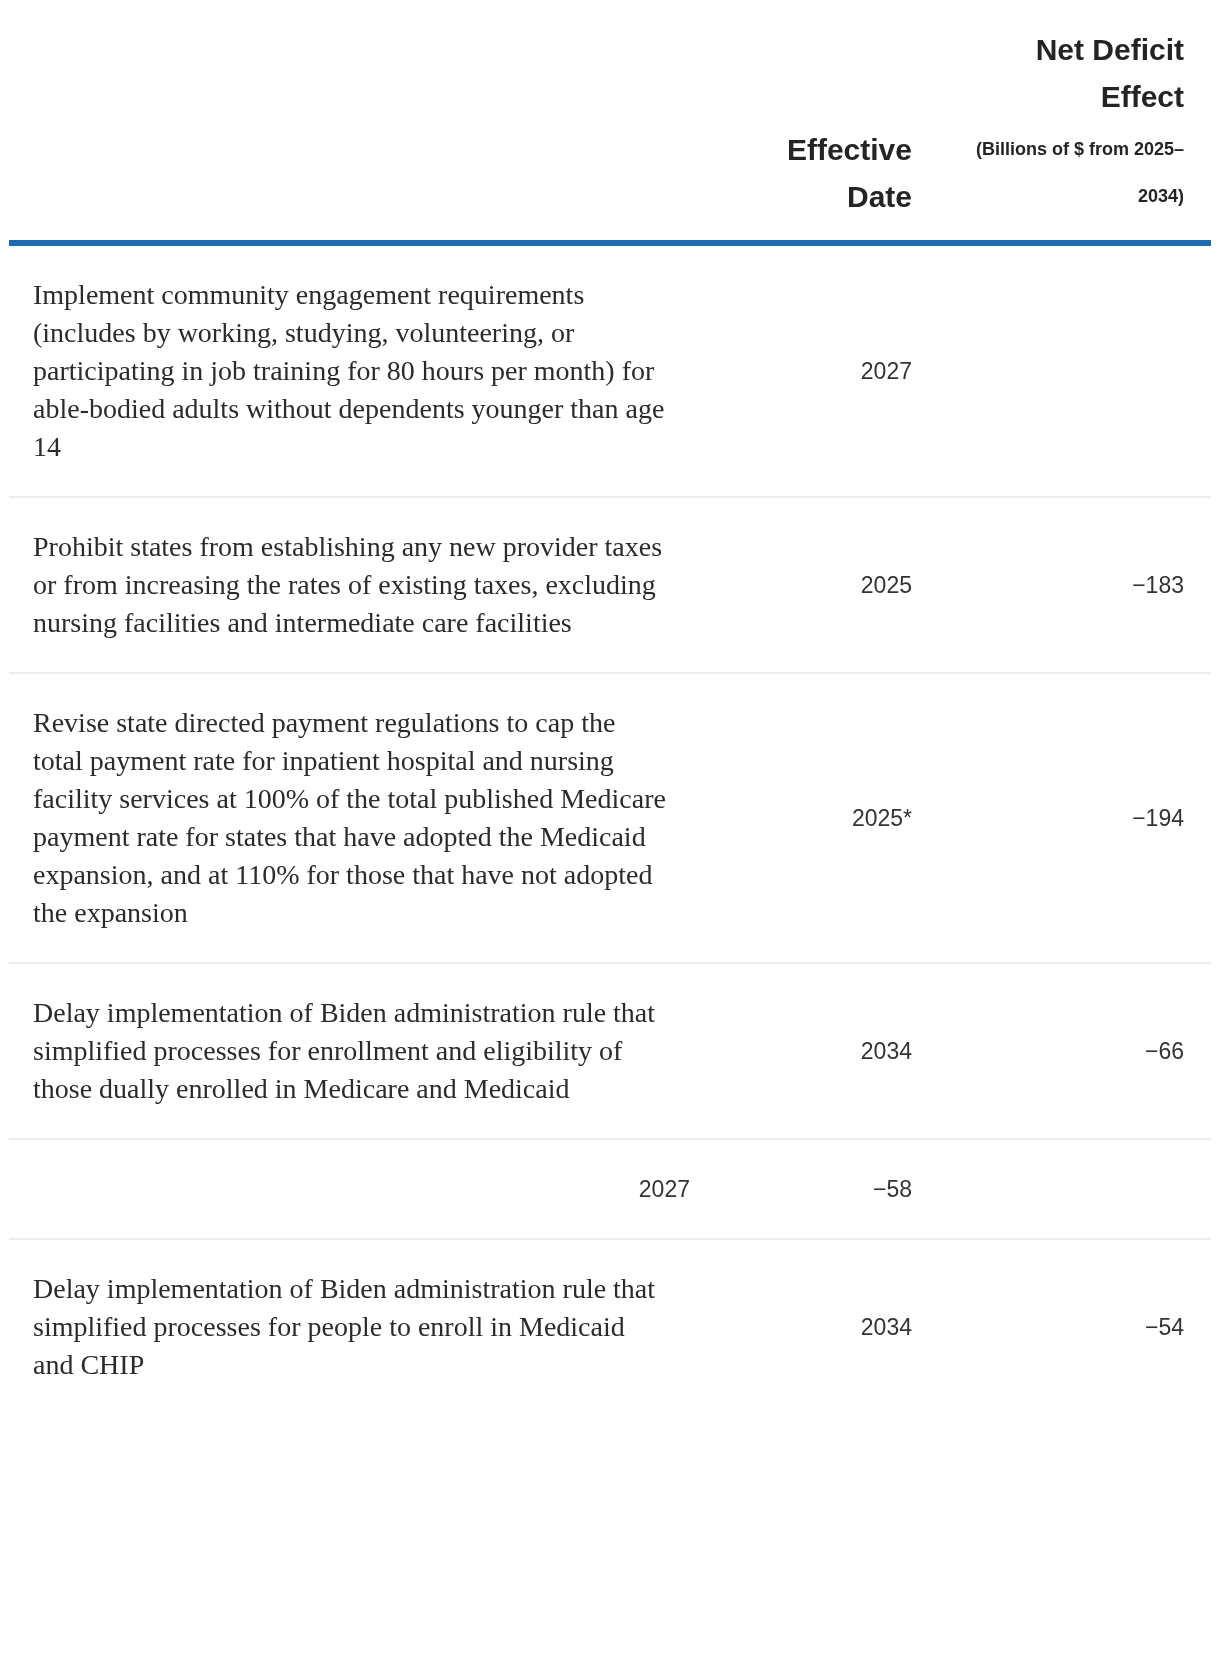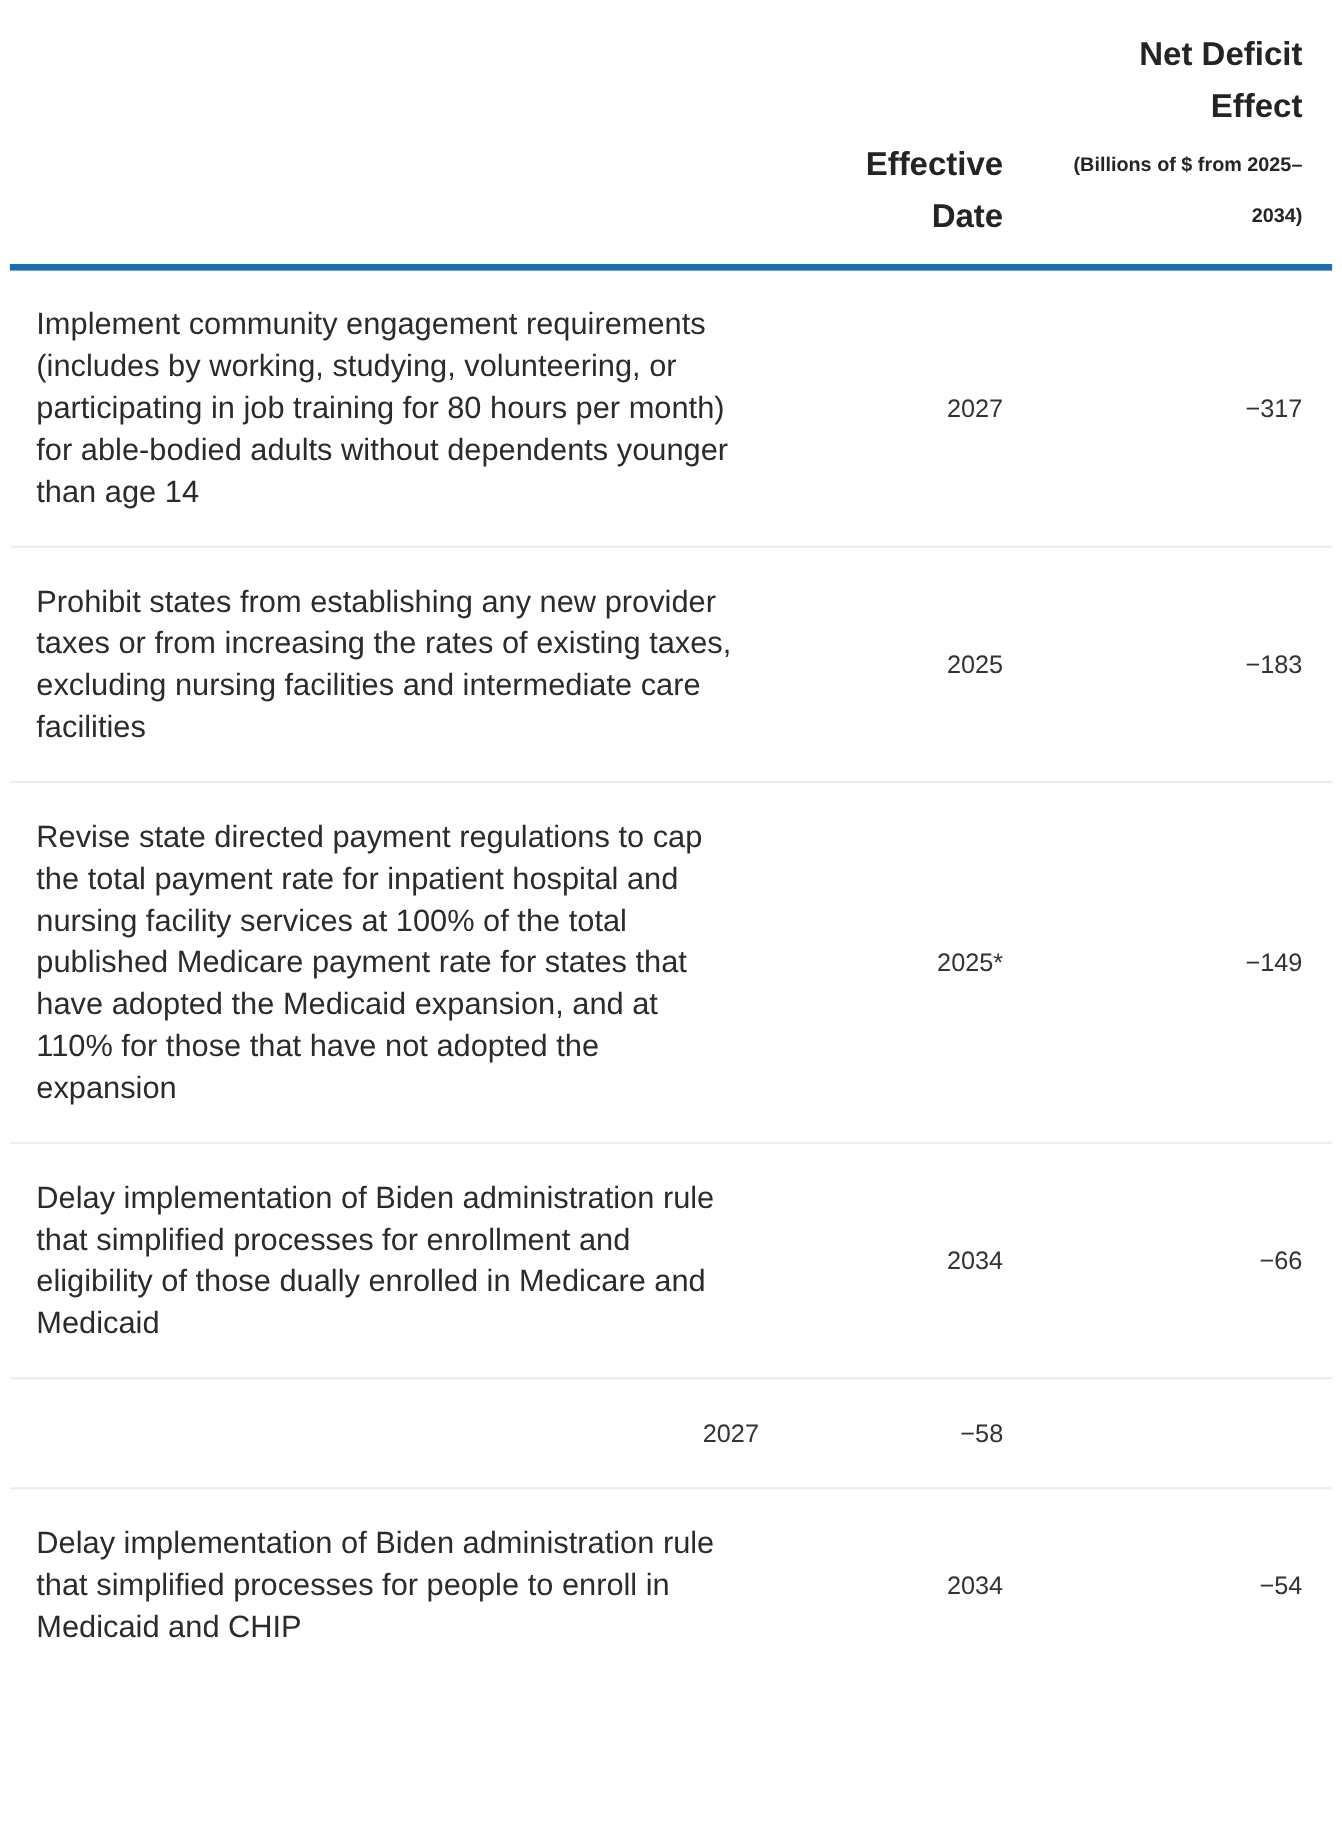--- a/index.html
+++ b/index.html
@@ -60,20 +60,21 @@
     padding-bottom: 30px;
     border-bottom: 2px solid #ededed;
   }
   .row:last-child { border-bottom: none; }
   .prov {
     font-size: 28px;
     line-height: 38px;
     color: #2b2b2b;
     padding-right: 20px;
     align-self: start;
+    font-family: Liberation Serif, serif;
   }
   .date, .val {
     font-size: 23px;
     line-height: 38px;
     color: #333333;
     text-align: right;
     align-self: center;
   }
 </style>
 </head>
@@ -88,33 +89,32 @@
     </div>
     <div class="cell net-hd">
       <div class="net-title">Net Deficit Effect</div>
       <div class="net-sub">(Billions of $ from 2025–2034)</div>
     </div>
   </header>
 
   <div class="row">
     <div class="cell prov">Implement community engagement requirements (includes by working, studying, volunteering, or participating in job training for 80 hours per month) for able-bodied adults without dependents younger than age 14</div>
     <div class="cell date">2027</div>
-    <div class="cell val">−317</div>
   </div>
 
   <div class="row">
     <div class="cell prov">Prohibit states from establishing any new provider taxes or from increasing the rates of existing taxes, excluding nursing facilities and intermediate care facilities</div>
     <div class="cell date">2025</div>
     <div class="cell val">−183</div>
   </div>
 
   <div class="row">
     <div class="cell prov">Revise state directed payment regulations to cap the total payment rate for inpatient hospital and nursing facility services at 100% of the total published Medicare payment rate for states that have adopted the Medicaid expansion, and at 110% for those that have not adopted the expansion</div>
     <div class="cell date">2025*</div>
-    <div class="cell val">−149</div>
+    <div class="cell val">−194</div>
   </div>
 
   <div class="row">
     <div class="cell prov">Delay implementation of Biden administration rule that simplified processes for enrollment and eligibility of those dually enrolled in Medicare and Medicaid</div>
     <div class="cell date">2034</div>
     <div class="cell val">−66</div>
   </div>
 
   <div class="row">
     <div class="cell date">2027</div>

